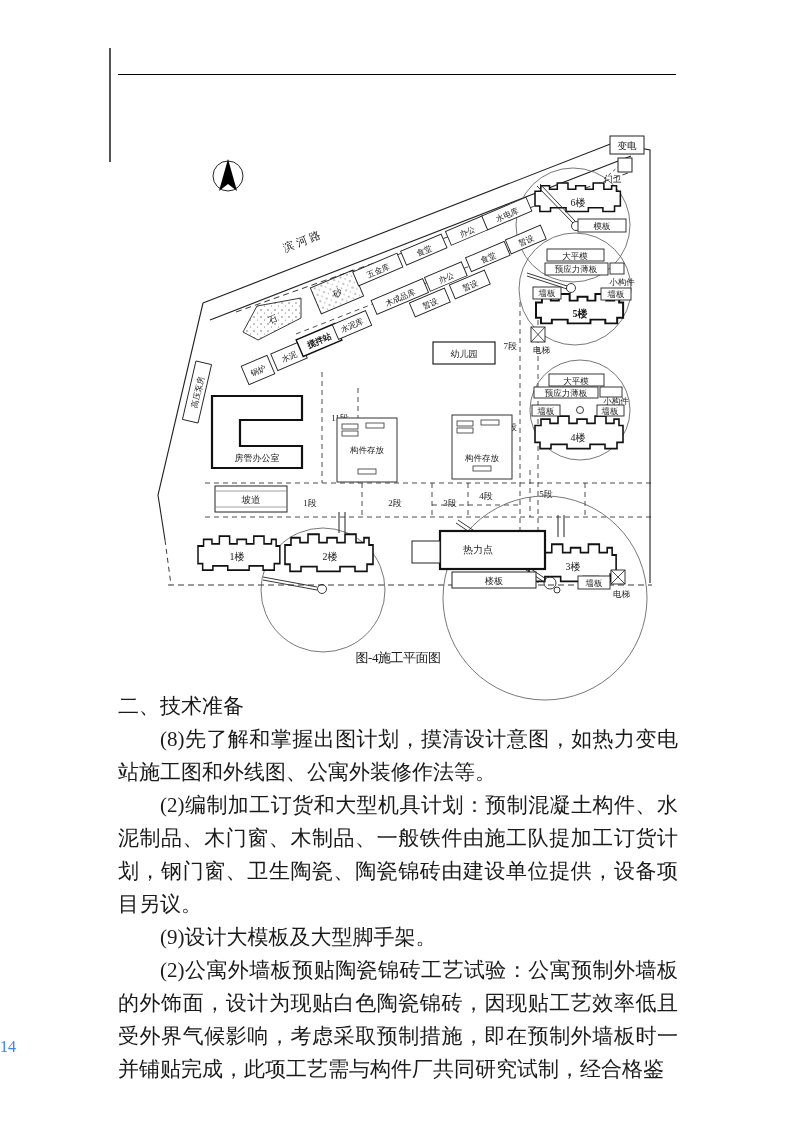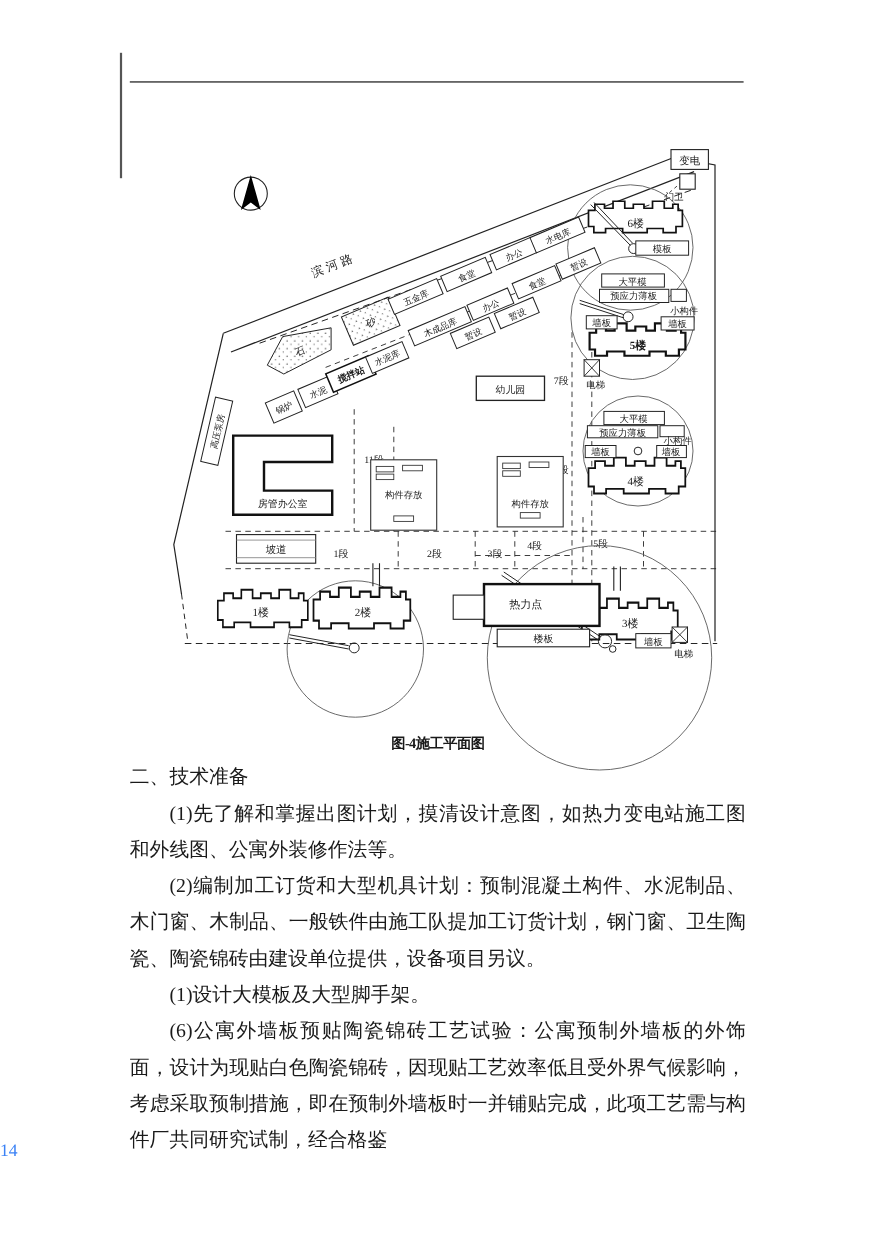--- a/index.html
+++ b/index.html
@@ -1,23 +1,23 @@
 <!DOCTYPE html>
 <html><head>
 <meta charset="utf-8">
 <style>
   html,body{margin:0;padding:0;background:#fff;}
   .page{position:relative;width:793px;height:1122px;background:#fff;overflow:hidden;
         font-family:"Liberation Serif",serif;color:#1a1a1a;}
   .margin-line{position:absolute;left:109px;top:48px;width:2px;height:114px;background:#555;}
   .header-rule{position:absolute;left:118px;top:74px;width:558px;height:1px;background:#000;}
   .figure-svg{position:absolute;left:140px;top:130px;}
-  .fig-caption{position:absolute;left:118px;top:667px;width:560px;text-align:center;
-               font-size:13px;letter-spacing:-0.5px;font-weight:bold;}
-  .content{position:absolute;left:118px;top:690px;width:560px;font-size:18px;
+  .fig-caption{position:absolute;left:118px;top:649px;width:560px;text-align:center;
+               font-size:13px;letter-spacing:-0.5px;}
+  .content{position:absolute;left:118px;top:690px;width:560px;font-size:21px;
            line-height:33px;text-align:justify;}
   .content .heading{text-indent:0;}
   .content p{margin:0;text-indent:2em;}
   .page-num{position:absolute;left:0;top:1038px;width:793px;font-size:16px;color:#3b82f6;}
   svg text{font-family:"Liberation Serif",serif;fill:#1a1a1a;}
 </style>
 </head>
 <body>
 
 <div class="page">
@@ -308,21 +308,21 @@
     <g transform="translate(470,285) rotate(-23)">
       <rect x="-19" y="-8" width="38" height="15" fill="#fff" stroke="#222" stroke-width="0.9"></rect>
       <text x="0" y="3.5" font-size="8" text-anchor="middle">暂设</text>
     </g>
   </svg>
 
   <div class="fig-caption">图-4施工平面图</div>
 
   <div class="content">
     <div class="heading">二、技术准备</div>
-    <p>(1)先了解和掌握出图计划，摸清设计意图，如热力变电站施工图和外线图、公寓外装修作法等。</p>
+    <p>(8)先了解和掌握出图计划，摸清设计意图，如热力变电站施工图和外线图、公寓外装修作法等。</p>
     <p>(2)编制加工订货和大型机具计划：预制混凝土构件、水泥制品、木门窗、木制品、一般铁件由施工队提加工订货计划，钢门窗、卫生陶瓷、陶瓷锦砖由建设单位提供，设备项目另议。</p>
-    <p>(1)设计大模板及大型脚手架。</p>
-    <p>(6)公寓外墙板预贴陶瓷锦砖工艺试验：公寓预制外墙板的外饰面，设计为现贴白色陶瓷锦砖，因现贴工艺效率低且受外界气候影响，考虑采取预制措施，即在预制外墙板时一并铺贴完成，此项工艺需与构件厂共同研究试制，经合格鉴</p>
+    <p>(9)设计大模板及大型脚手架。</p>
+    <p>(2)公寓外墙板预贴陶瓷锦砖工艺试验：公寓预制外墙板的外饰面，设计为现贴白色陶瓷锦砖，因现贴工艺效率低且受外界气候影响，考虑采取预制措施，即在预制外墙板时一并铺贴完成，此项工艺需与构件厂共同研究试制，经合格鉴</p>
   </div>
 
   <div class="page-num">14</div>
 
 </div>
 
 </body></html>

